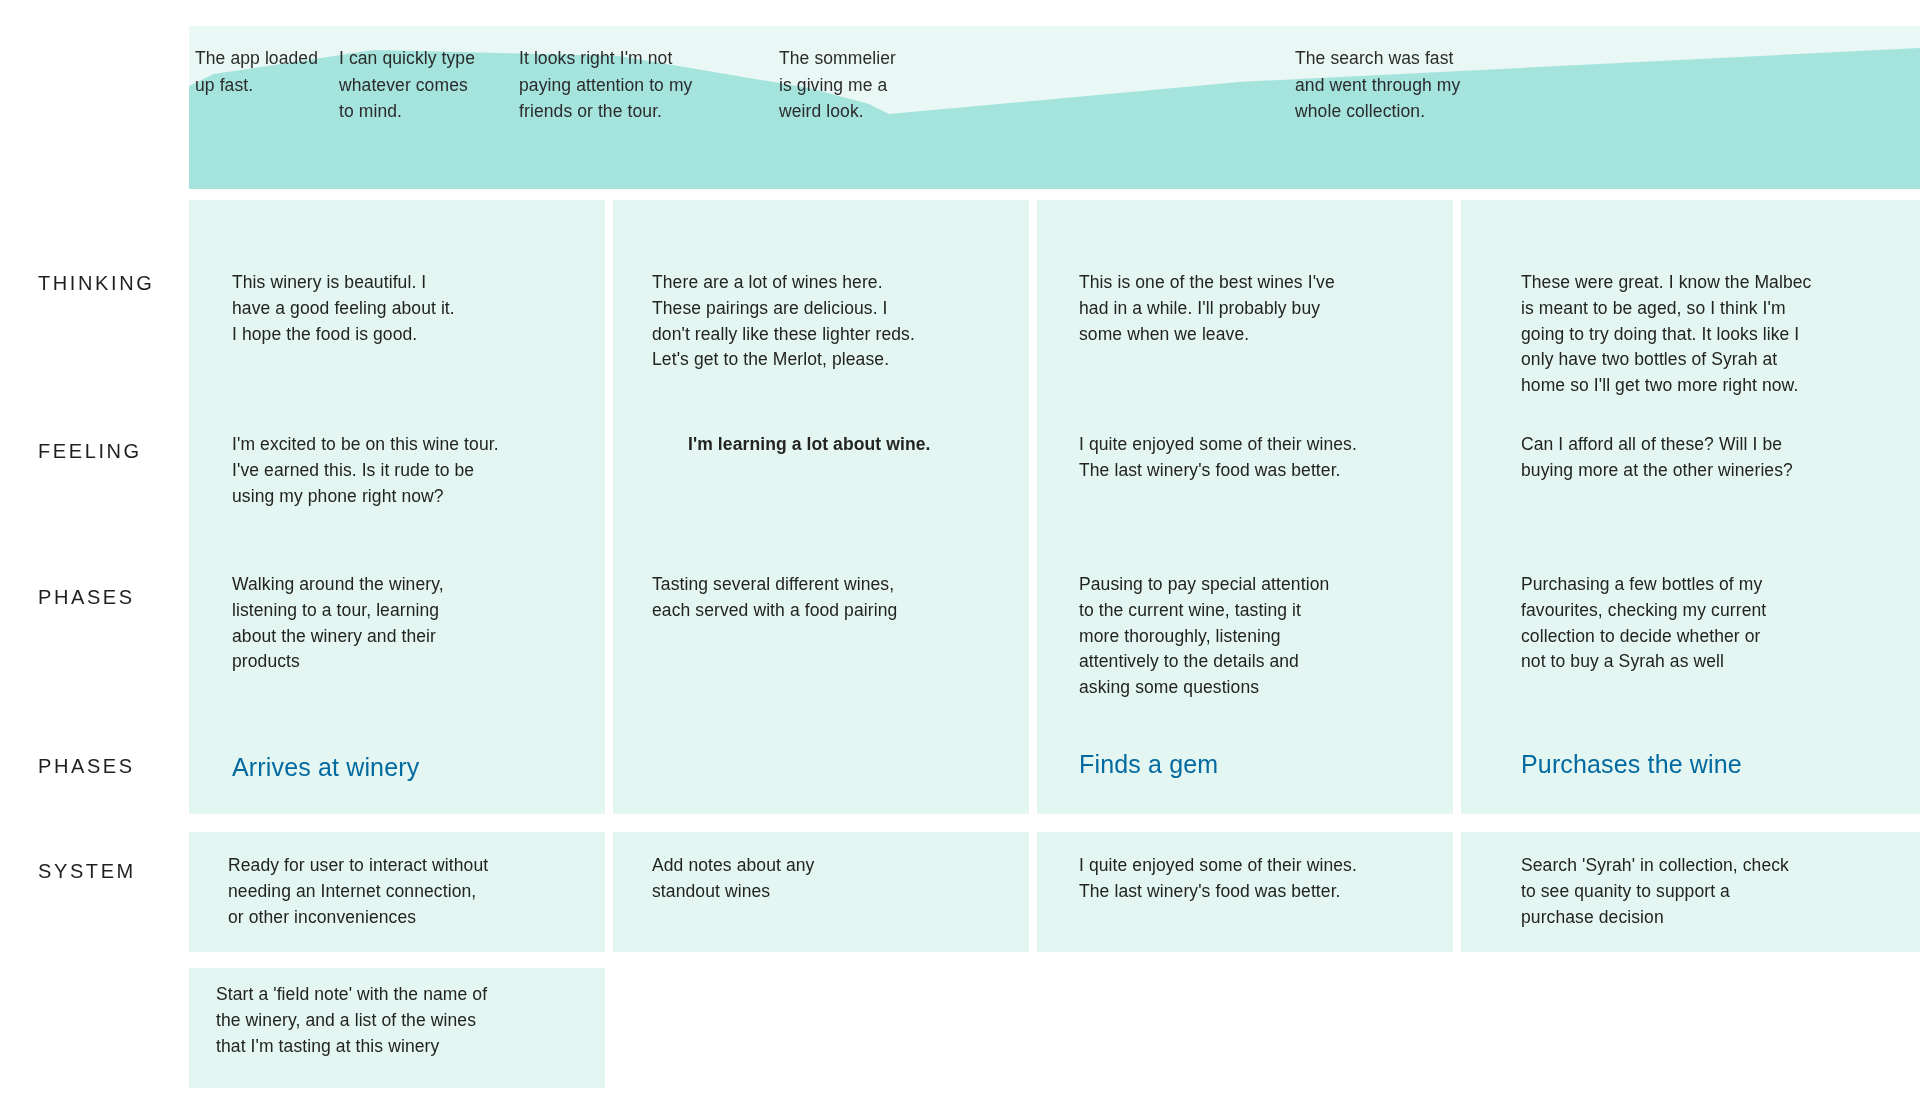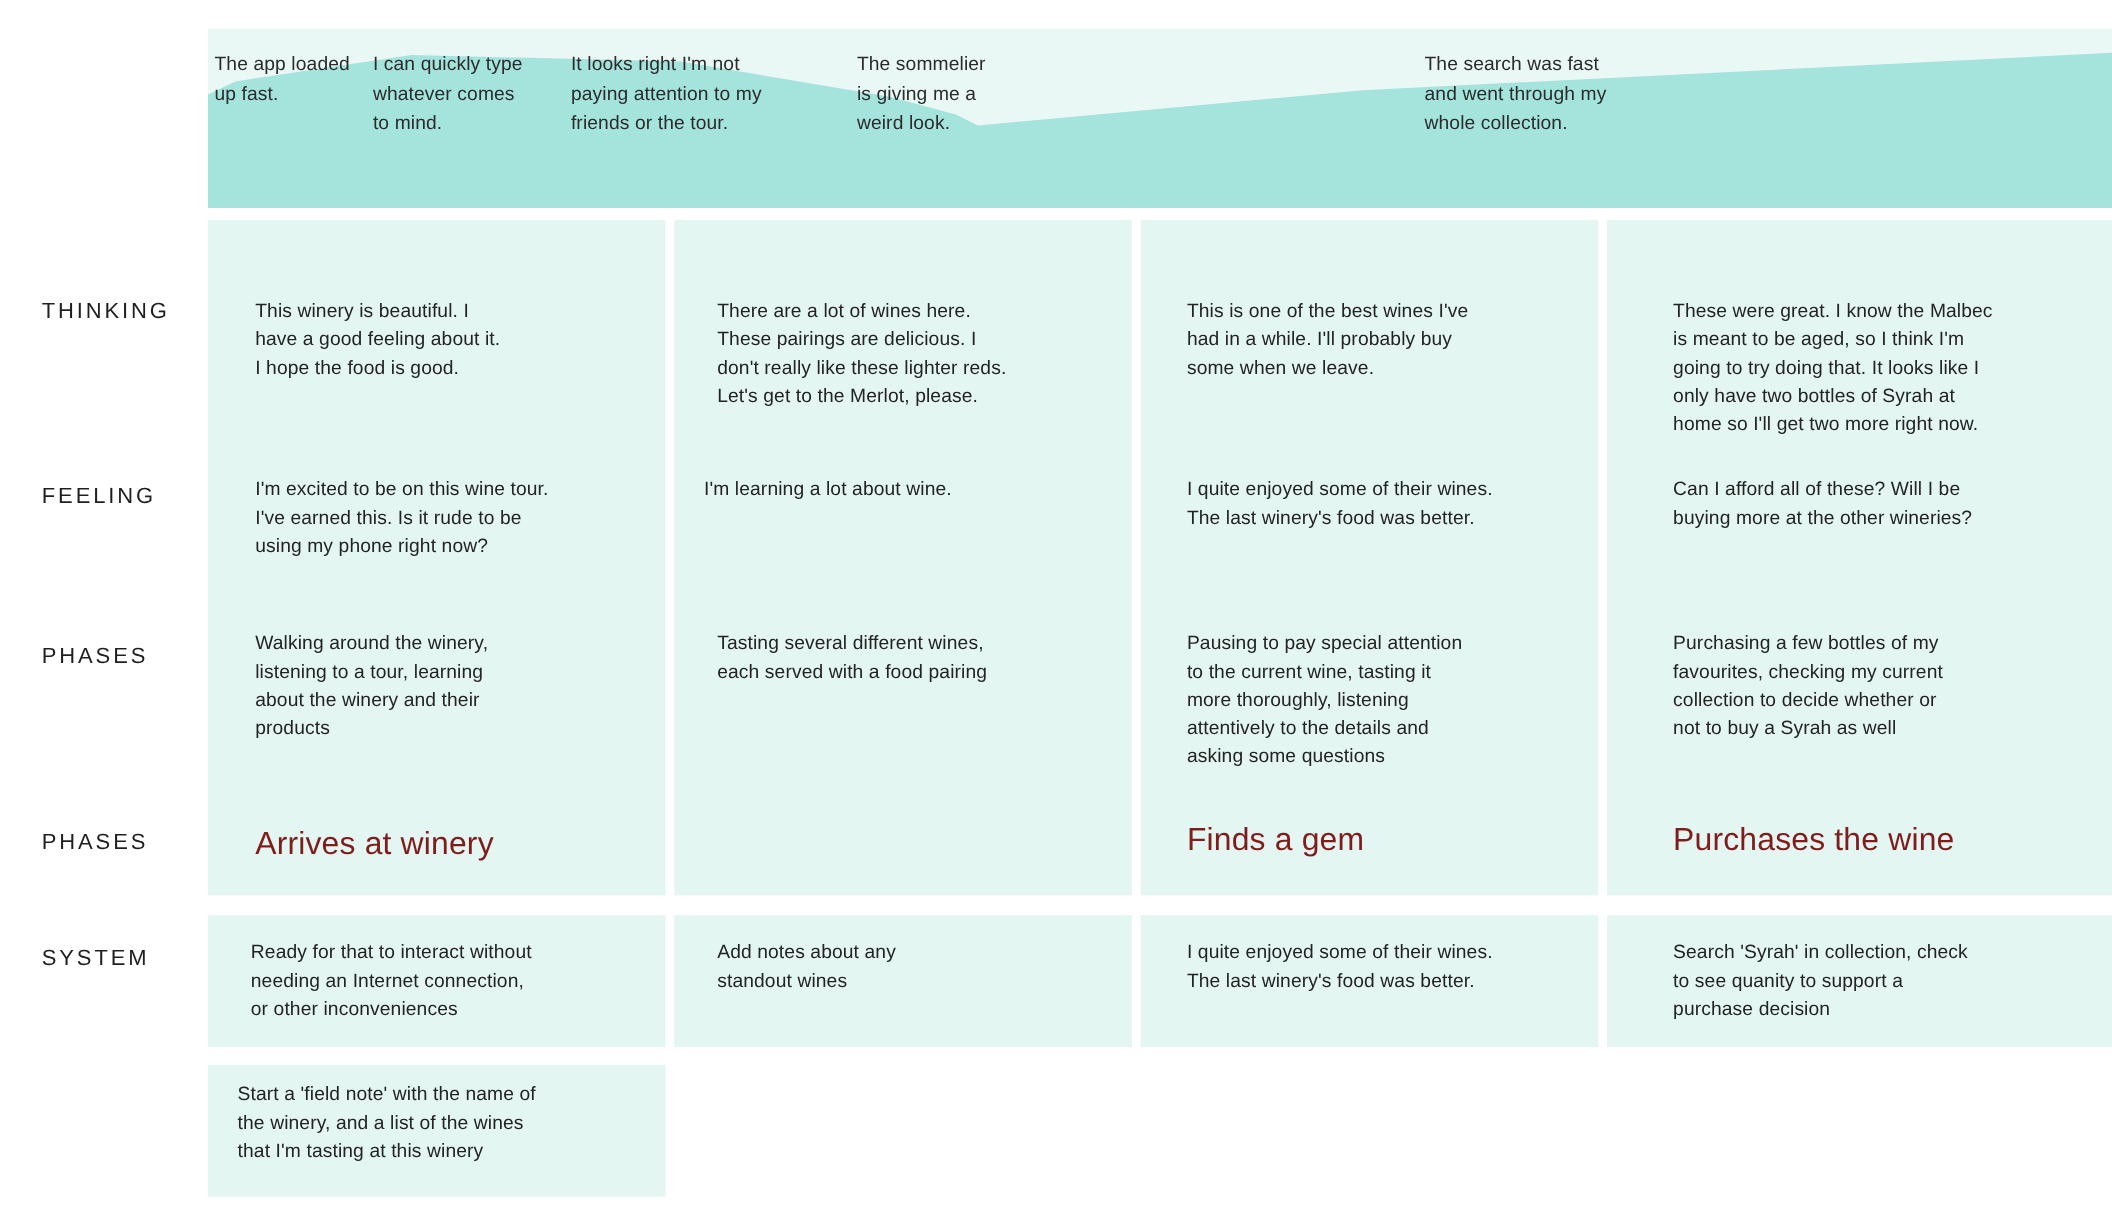--- a/index.html
+++ b/index.html
@@ -69,23 +69,23 @@
   .cell-text {
     position: absolute;
     font-size: 17.5px;
     line-height: 25.8px;
     color: #232323;
     letter-spacing: 0.1px;
     white-space: pre-line;
   }
   .phase-text {
     position: absolute;
-    font-size: 29px;
+    font-size: 25px;
     line-height: 30px;
-    color: #7f1d1d;
+    color: #0369a1;
     letter-spacing: 0.15px;
     white-space: pre-line;
   }
 </style>
 </head>
 <body>
 
 <div id="banner">
   <svg id="banner-wave" viewBox="0 0 1731 163" preserveAspectRatio="none">
     <rect x="0" y="0" width="1731" height="163" fill="#e9f8f4"></rect>
@@ -144,21 +144,21 @@
 some when we leave.</div>
   <div class="cell-text" style="left:1521px; top:270px; width:420px;">These were great. I know the Malbec
 is meant to be aged, so I think I'm
 going to try doing that. It looks like I
 only have two bottles of Syrah at
 home so I'll get two more right now.</div>
 
   <div class="cell-text" style="left:232px; top:432px; width:380px;">I'm excited to be on this wine tour.
 I've earned this. Is it rude to be
 using my phone right now?</div>
-  <div class="cell-text" style="left:640px; top:432px; width:380px;">I'm learning a lot about wine.</div>
+  <div class="cell-text" style="left:688px; top:432px; width:380px;font-weight:bold;">I'm learning a lot about wine.</div>
   <div class="cell-text" style="left:1079px; top:432px; width:380px;">I quite enjoyed some of their wines.
 The last winery's food was better.</div>
   <div class="cell-text" style="left:1521px; top:432px; width:420px;">Can I afford all of these? Will I be
 buying more at the other wineries?</div>
 
   <div class="cell-text" style="left:232px; top:572px; width:380px;">Walking around the winery,
 listening to a tour, learning
 about the winery and their
 products</div>
   <div class="cell-text" style="left:652px; top:572px; width:380px;">Tasting several different wines,
@@ -170,21 +170,21 @@
 asking some questions</div>
   <div class="cell-text" style="left:1521px; top:572px; width:420px;">Purchasing a few bottles of my
 favourites, checking my current
 collection to decide whether or
 not to buy a Syrah as well</div>
 
   <div class="phase-text" style="left:232px; top:752px; width:380px;">Arrives at winery</div>
   <div class="phase-text" style="left:1079px; top:749px; width:380px;">Finds a gem</div>
   <div class="phase-text" style="left:1521px; top:749px; width:420px;">Purchases the wine</div>
 
-  <div class="cell-text" style="left:228px; top:853px; width:390px;">Ready for that to interact without
+  <div class="cell-text" style="left:228px; top:853px; width:390px;">Ready for user to interact without
 needing an Internet connection,
 or other inconveniences</div>
   <div class="cell-text" style="left:652px; top:853px; width:380px;">Add notes about any
 standout wines</div>
   <div class="cell-text" style="left:1079px; top:853px; width:390px;">I quite enjoyed some of their wines.
 The last winery's food was better.</div>
   <div class="cell-text" style="left:1521px; top:853px; width:420px;">Search 'Syrah' in collection, check
 to see quanity to support a
 purchase decision</div>
 

